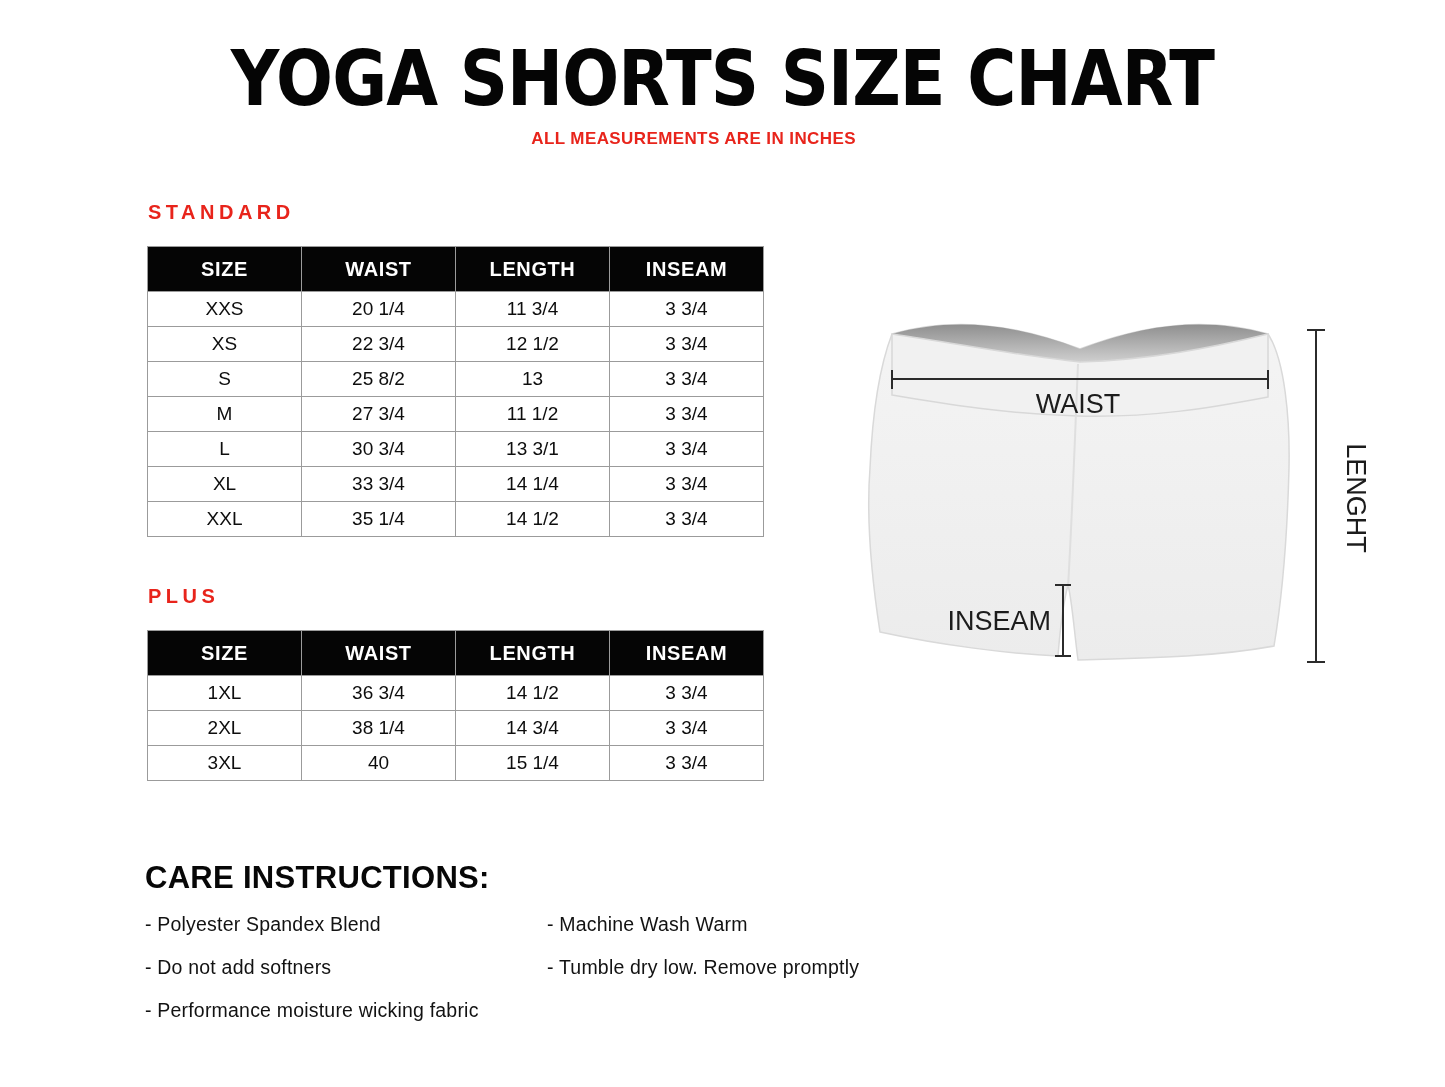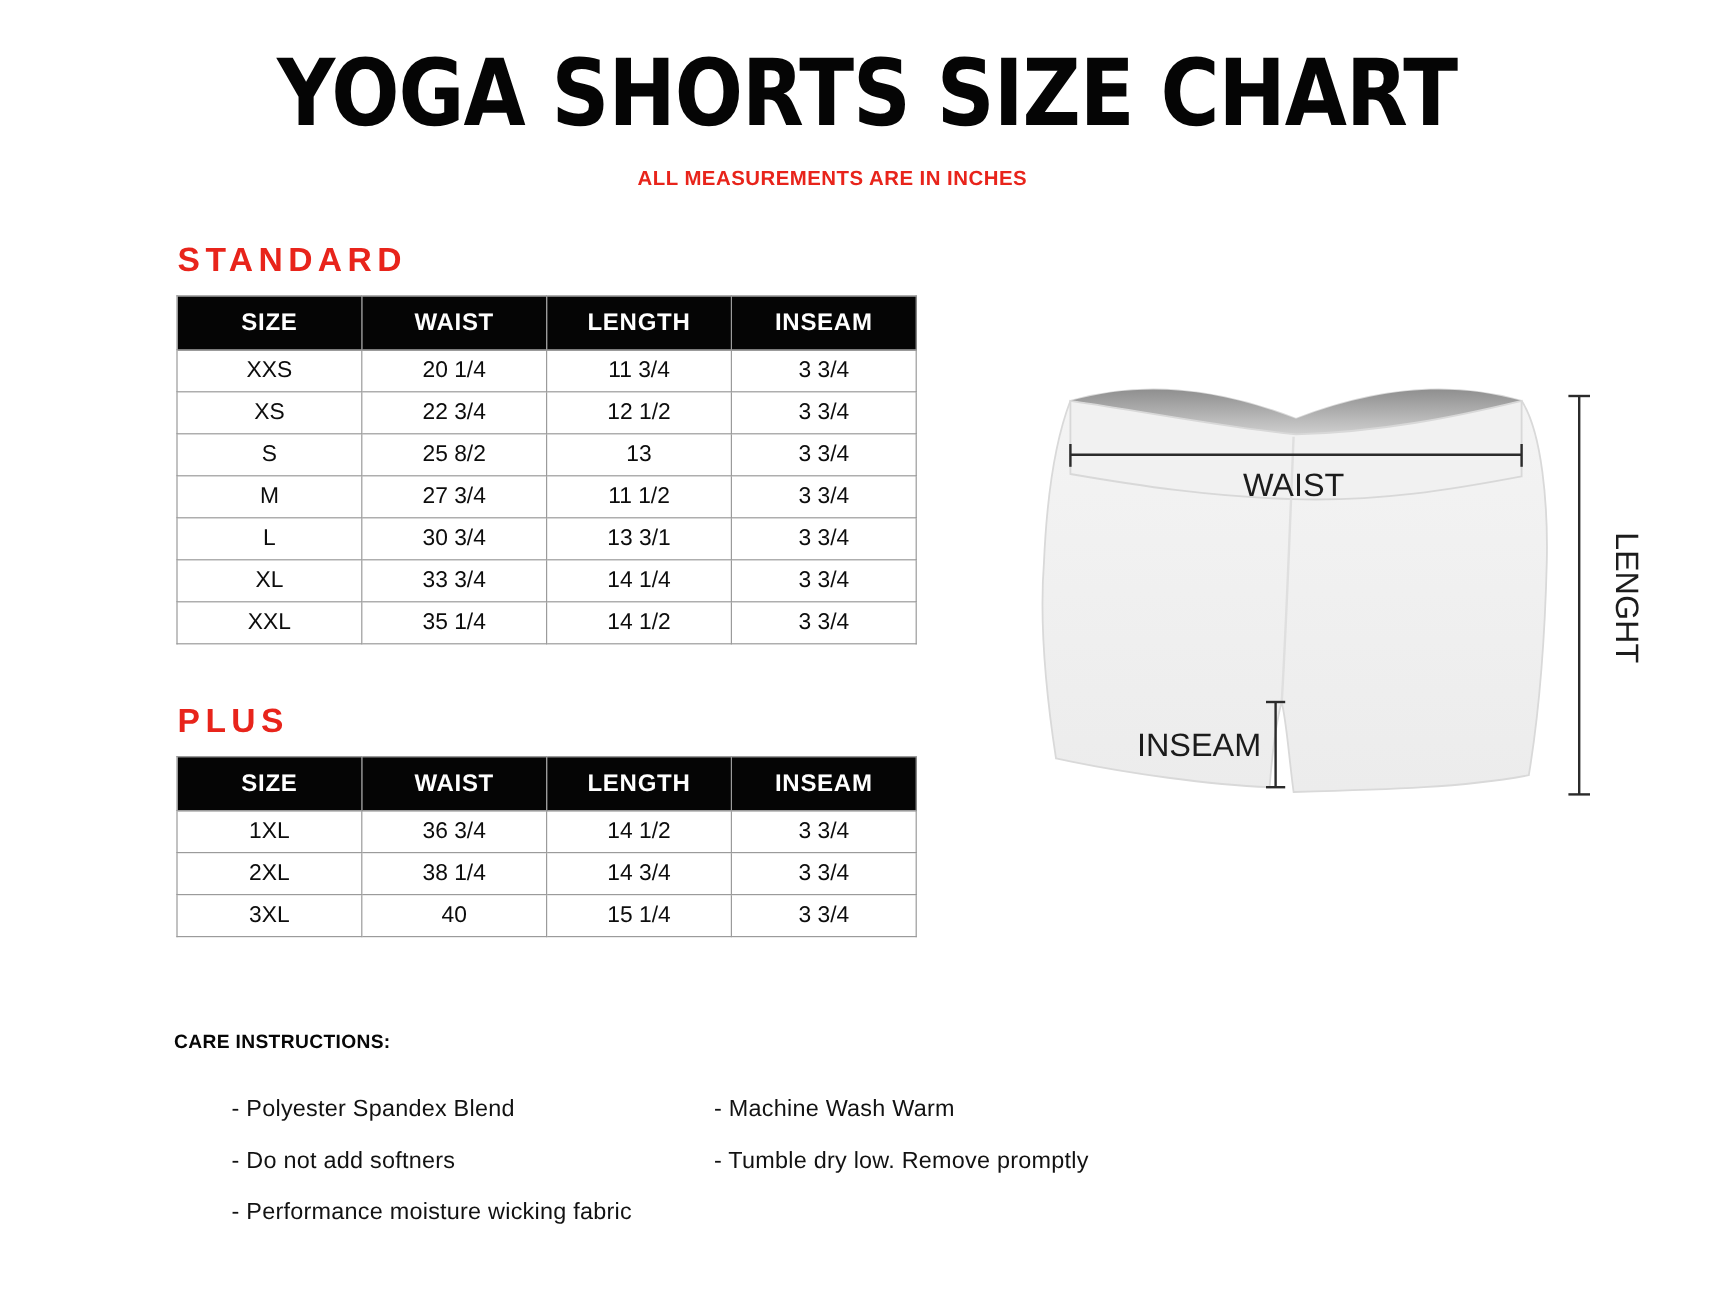--- a/index.html
+++ b/index.html
@@ -21,28 +21,28 @@
     position:absolute;top:40px;left:0;width:100%;
     text-align:center;
     font-family:"DejaVu Sans","Liberation Sans",sans-serif;
     font-weight:bold;font-size:77px;line-height:1;
     letter-spacing:-1px;
     transform:scaleX(0.87);
     color:#050505;
     white-space:nowrap;
   }
   .subtitle{
-    position:absolute;top:139px;left:0;width:96%;
+    position:absolute;top:129px;left:0;width:96%;
     text-align:center;
     font-weight:bold;font-size:17px;letter-spacing:0.4px;
     color:var(--accent);
   }
   .section-heading{
     position:absolute;left:148px;
-    font-weight:bold;font-size:28px;letter-spacing:4.5px;
+    font-weight:bold;font-size:20px;letter-spacing:4.5px;
     color:var(--accent);
     white-space:nowrap;
   }
   #standard-heading{top:201px;}
   #plus-heading{top:585px;}
 
   table.size-table{
     position:absolute;left:147px;
     width:617px;
     border-collapse:collapse;
@@ -58,25 +58,25 @@
     border:1.5px solid var(--grid);
   }
   table.size-table td{
     height:35px;text-align:center;vertical-align:middle;
     font-size:19px;font-weight:normal;color:#0d0d0d;
     border:1.5px solid var(--grid);
   }
 
   .care-heading{
     position:absolute;left:145px;top:860px;
-    font-weight:bold;font-size:16px;letter-spacing:0.3px;
+    font-weight:bold;font-size:31px;letter-spacing:0.3px;
     color:#070707;
   }
   .care-col{
-    position:absolute;top:913px;margin-left:48px;
+    position:absolute;top:913px;
   }
   #care-col-1{left:145px;}
   #care-col-2{left:547px;}
   .care-item{
     font-size:19.5px;color:#121212;
     letter-spacing:0.2px;
     margin-bottom:20px;
     white-space:nowrap;
   }
 

